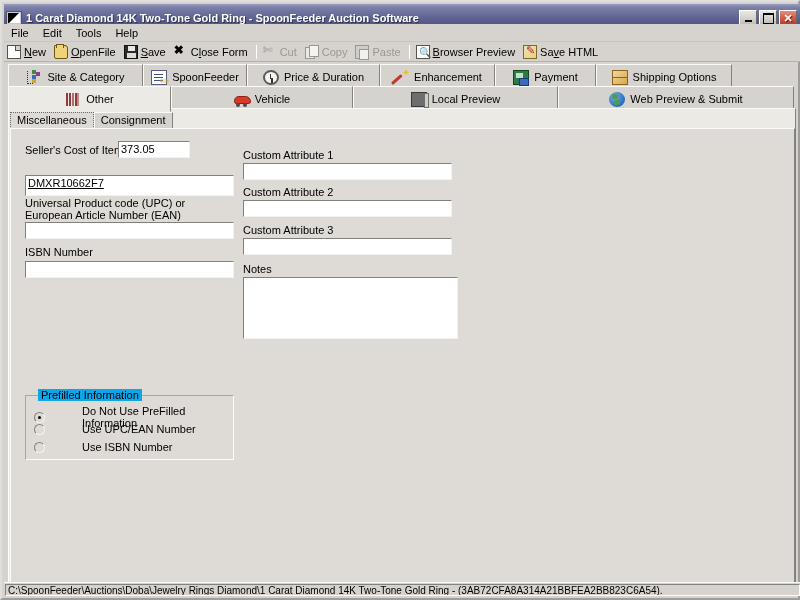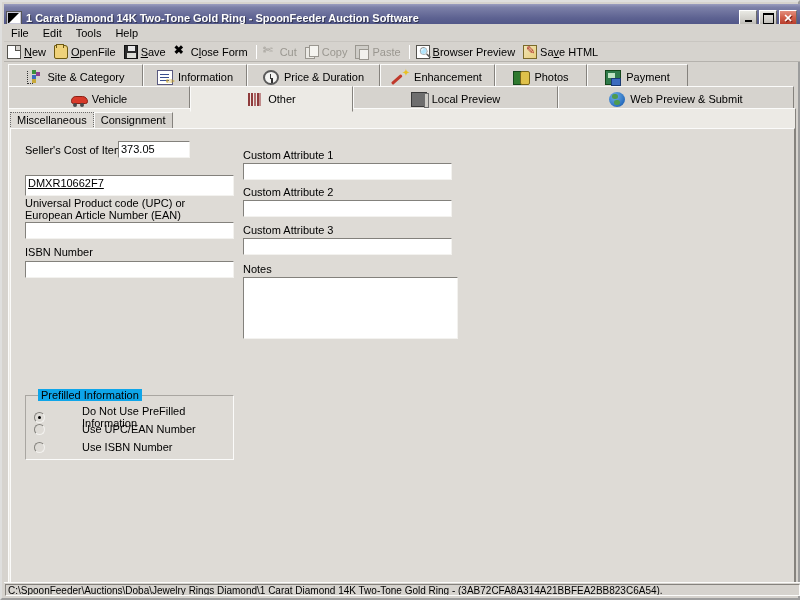--- a/index.html
+++ b/index.html
@@ -335,47 +335,47 @@
   </div>
 
   <div id="tabstrip">
     <div class="tabrow r1">
       <div class="otab" style="width:135px">
         <span class="tic tic-site"></span>
         <span>Site &amp; Category</span>
       </div>
       <div class="otab" style="width:104px">
         <span class="tic tic-desc"></span>
-        <span>Information</span>
+        <span>SpoonFeeder</span>
       </div>
       <div class="otab" style="width:133px">
         <span class="tic tic-clock"></span>
         <span>Price &amp; Duration</span>
       </div>
       <div class="otab" style="width:115px">
         <span class="tic tic-wand"></span>
         <span>Enhancement</span>
       </div>
-      <div class="otab" style="width:92px">
-        <span class="tic tic-photo"></span>
-        <span>Photos</span>
-      </div>
       <div class="otab" style="width:101px">
         <span class="tic tic-pay"></span>
         <span>Payment</span>
       </div>
+      <div class="otab" style="width:136px">
+        <span class="tic tic-ship"></span>
+        <span>Shipping Options</span>
+      </div>
     </div>
     <div class="tabrow r2">
+      <div class="otab selected" style="width:163px">
+        <span class="tic tic-bar"></span>
+        <span>Other</span>
+      </div>
       <div class="otab" style="width:182px">
         <span class="tic tic-car"></span>
         <span>Vehicle</span>
-      </div>
-      <div class="otab selected" style="width:163px">
-        <span class="tic tic-bar"></span>
-        <span>Other</span>
       </div>
       <div class="otab" style="width:205px">
         <span class="tic tic-local"></span>
         <span>Local Preview</span>
       </div>
       <div class="otab" style="width:236px">
         <span class="tic tic-web"></span>
         <span>Web Preview &amp; Submit</span>
       </div>
     </div>

